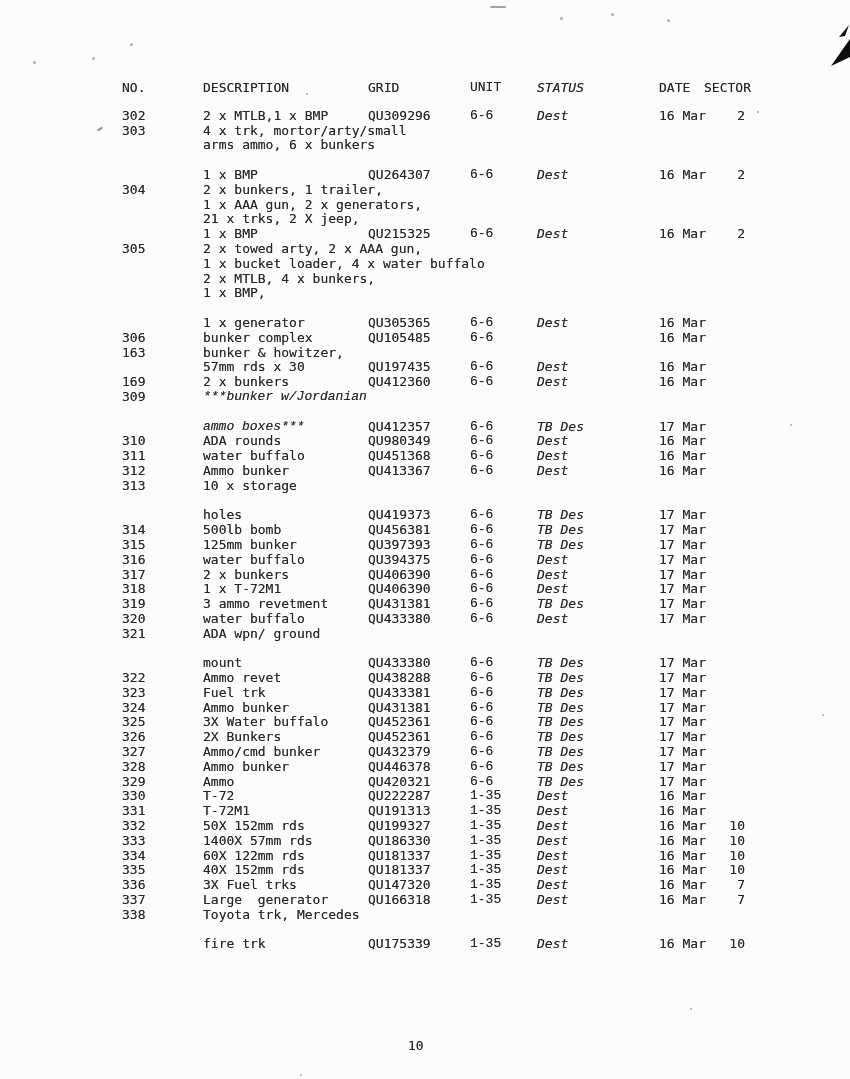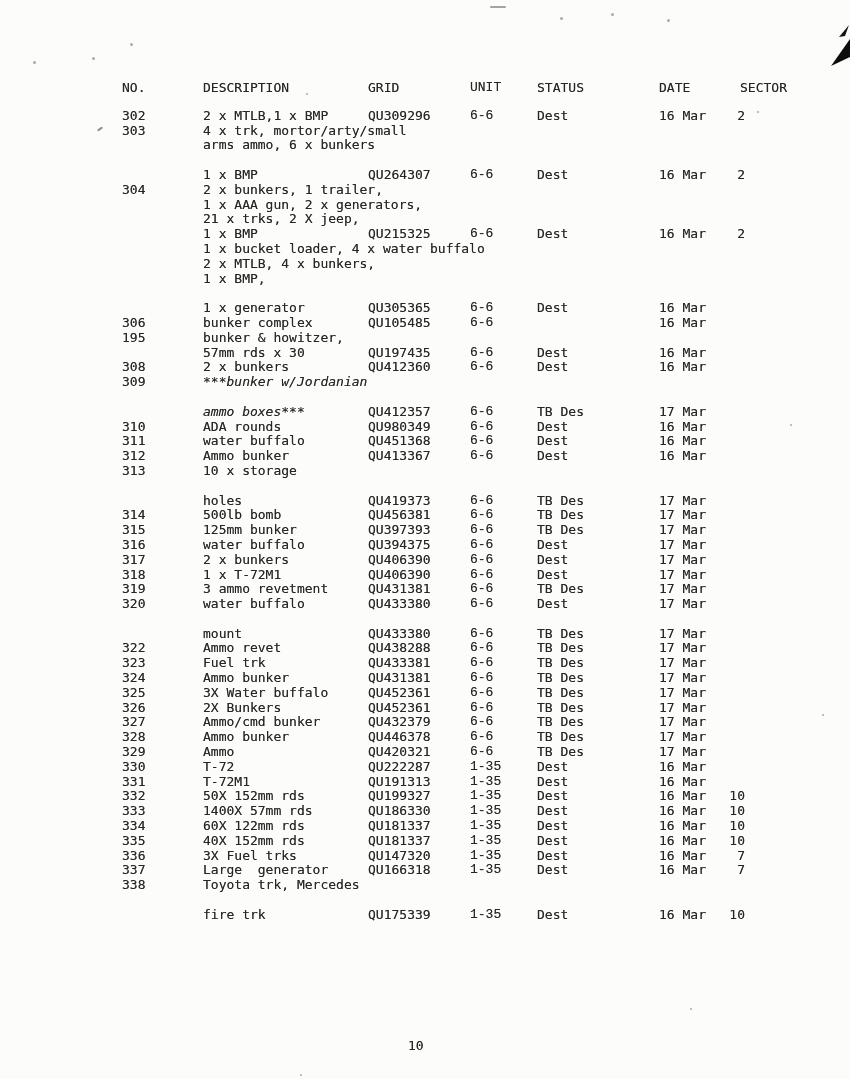--- a/index.html
+++ b/index.html
@@ -31,25 +31,25 @@
     height: 14.8px;
     white-space: pre;
     text-shadow: 0 0 0.5px rgba(30,30,30,0.55);
   }
   .line span { position: absolute; top: 0; }
   .header-gap { height: 13px; }
   .c-no     { left: 122px; }
   .c-desc   { left: 203px; }
   .c-grid   { left: 368px; }
   .c-unit   { left: 470px; font-family: Liberation Mono, monospace; }
-  .c-status { left: 537px; }
+  .c-status { left: 537px; font-style: italic; }
   .c-date   { left: 627px; padding-left: 32px; }
   .c-sector { left: 700px; width: 45px; text-align: right; }
-  .c-sector-h { left: 740px; }
-  .it { font-style: italic; }
+  .c-sector-h { left: 704px; }
+  .it { font-style: italic; font-family: Liberation Mono, monospace; }
   .page-number {
     position: absolute;
     left: 408px;
     top: 1038px;
     width: 30px;
     text-shadow: 0 0 0.5px rgba(30,30,30,0.55);
   }
   
   .corner-mark {
     position: absolute;
@@ -86,45 +86,47 @@
     <div id="rows">
         <div class="line"><span class="c-no">302</span><span class="c-desc">2 x MTLB,1 x BMP</span><span class="c-grid">QU309296</span><span class="c-unit">6-6</span><span class="c-status">Dest</span><span class="c-date">16 Mar</span><span class="c-sector">2</span></div>
         <div class="line"><span class="c-no">303</span><span class="c-desc">4 x trk, mortor/arty/small</span></div>
         <div class="line"><span class="c-desc">arms ammo, 6 x bunkers</span></div>
         <div class="line"></div>
         <div class="line"><span class="c-desc">1 x BMP</span><span class="c-grid">QU264307</span><span class="c-unit">6-6</span><span class="c-status">Dest</span><span class="c-date">16 Mar</span><span class="c-sector">2</span></div>
         <div class="line"><span class="c-no">304</span><span class="c-desc">2 x bunkers, 1 trailer,</span></div>
         <div class="line"><span class="c-desc">1 x AAA gun, 2 x generators,</span></div>
         <div class="line"><span class="c-desc">21 x trks, 2 X jeep,</span></div>
         <div class="line"><span class="c-desc">1 x BMP</span><span class="c-grid">QU215325</span><span class="c-unit">6-6</span><span class="c-status">Dest</span><span class="c-date">16 Mar</span><span class="c-sector">2</span></div>
+        <div class="line"><span class="c-no">305</span><span class="c-desc">2 x towed arty, 2 x AAA gun,</span></div>
         <div class="line"><span class="c-desc">1 x bucket loader, 4 x water buffalo</span></div>
         <div class="line"><span class="c-desc">2 x MTLB, 4 x bunkers,</span></div>
         <div class="line"><span class="c-desc">1 x BMP,</span></div>
         <div class="line"></div>
         <div class="line"><span class="c-desc">1 x generator</span><span class="c-grid">QU305365</span><span class="c-unit">6-6</span><span class="c-status">Dest</span><span class="c-date">16 Mar</span></div>
         <div class="line"><span class="c-no">306</span><span class="c-desc">bunker complex</span><span class="c-grid">QU105485</span><span class="c-unit">6-6</span><span class="c-date">16 Mar</span></div>
-        <div class="line"><span class="c-no">195</span><span class="c-desc">bunker &amp; howitzer,</span></div>
+        <div class="line"><span class="c-no">163</span><span class="c-desc">bunker &amp; howitzer,</span></div>
         <div class="line"><span class="c-desc">57mm rds x 30</span><span class="c-grid">QU197435</span><span class="c-unit">6-6</span><span class="c-status">Dest</span><span class="c-date">16 Mar</span></div>
-        <div class="line"><span class="c-no">308</span><span class="c-desc">2 x bunkers</span><span class="c-grid">QU412360</span><span class="c-unit">6-6</span><span class="c-status">Dest</span><span class="c-date">16 Mar</span></div>
+        <div class="line"><span class="c-no">169</span><span class="c-desc">2 x bunkers</span><span class="c-grid">QU412360</span><span class="c-unit">6-6</span><span class="c-status">Dest</span><span class="c-date">16 Mar</span></div>
         <div class="line"><span class="c-no">309</span><span class="c-desc it">***bunker w/Jordanian</span></div>
         <div class="line"></div>
         <div class="line"><span class="c-desc it">ammo boxes***</span><span class="c-grid">QU412357</span><span class="c-unit">6-6</span><span class="c-status">TB Des</span><span class="c-date">17 Mar</span></div>
         <div class="line"><span class="c-no">310</span><span class="c-desc">ADA rounds</span><span class="c-grid">QU980349</span><span class="c-unit">6-6</span><span class="c-status">Dest</span><span class="c-date">16 Mar</span></div>
         <div class="line"><span class="c-no">311</span><span class="c-desc">water buffalo</span><span class="c-grid">QU451368</span><span class="c-unit">6-6</span><span class="c-status">Dest</span><span class="c-date">16 Mar</span></div>
         <div class="line"><span class="c-no">312</span><span class="c-desc">Ammo bunker</span><span class="c-grid">QU413367</span><span class="c-unit">6-6</span><span class="c-status">Dest</span><span class="c-date">16 Mar</span></div>
         <div class="line"><span class="c-no">313</span><span class="c-desc">10 x storage</span></div>
         <div class="line"></div>
         <div class="line"><span class="c-desc">holes</span><span class="c-grid">QU419373</span><span class="c-unit">6-6</span><span class="c-status">TB Des</span><span class="c-date">17 Mar</span></div>
         <div class="line"><span class="c-no">314</span><span class="c-desc">500lb bomb</span><span class="c-grid">QU456381</span><span class="c-unit">6-6</span><span class="c-status">TB Des</span><span class="c-date">17 Mar</span></div>
         <div class="line"><span class="c-no">315</span><span class="c-desc">125mm bunker</span><span class="c-grid">QU397393</span><span class="c-unit">6-6</span><span class="c-status">TB Des</span><span class="c-date">17 Mar</span></div>
         <div class="line"><span class="c-no">316</span><span class="c-desc">water buffalo</span><span class="c-grid">QU394375</span><span class="c-unit">6-6</span><span class="c-status">Dest</span><span class="c-date">17 Mar</span></div>
         <div class="line"><span class="c-no">317</span><span class="c-desc">2 x bunkers</span><span class="c-grid">QU406390</span><span class="c-unit">6-6</span><span class="c-status">Dest</span><span class="c-date">17 Mar</span></div>
         <div class="line"><span class="c-no">318</span><span class="c-desc">1 x T-72M1</span><span class="c-grid">QU406390</span><span class="c-unit">6-6</span><span class="c-status">Dest</span><span class="c-date">17 Mar</span></div>
         <div class="line"><span class="c-no">319</span><span class="c-desc">3 ammo revetment</span><span class="c-grid">QU431381</span><span class="c-unit">6-6</span><span class="c-status">TB Des</span><span class="c-date">17 Mar</span></div>
         <div class="line"><span class="c-no">320</span><span class="c-desc">water buffalo</span><span class="c-grid">QU433380</span><span class="c-unit">6-6</span><span class="c-status">Dest</span><span class="c-date">17 Mar</span></div>
+        <div class="line"><span class="c-no">321</span><span class="c-desc">ADA wpn/ ground</span></div>
         <div class="line"></div>
         <div class="line"><span class="c-desc">mount</span><span class="c-grid">QU433380</span><span class="c-unit">6-6</span><span class="c-status">TB Des</span><span class="c-date">17 Mar</span></div>
         <div class="line"><span class="c-no">322</span><span class="c-desc">Ammo revet</span><span class="c-grid">QU438288</span><span class="c-unit">6-6</span><span class="c-status">TB Des</span><span class="c-date">17 Mar</span></div>
         <div class="line"><span class="c-no">323</span><span class="c-desc">Fuel trk</span><span class="c-grid">QU433381</span><span class="c-unit">6-6</span><span class="c-status">TB Des</span><span class="c-date">17 Mar</span></div>
         <div class="line"><span class="c-no">324</span><span class="c-desc">Ammo bunker</span><span class="c-grid">QU431381</span><span class="c-unit">6-6</span><span class="c-status">TB Des</span><span class="c-date">17 Mar</span></div>
         <div class="line"><span class="c-no">325</span><span class="c-desc">3X Water buffalo</span><span class="c-grid">QU452361</span><span class="c-unit">6-6</span><span class="c-status">TB Des</span><span class="c-date">17 Mar</span></div>
         <div class="line"><span class="c-no">326</span><span class="c-desc">2X Bunkers</span><span class="c-grid">QU452361</span><span class="c-unit">6-6</span><span class="c-status">TB Des</span><span class="c-date">17 Mar</span></div>
         <div class="line"><span class="c-no">327</span><span class="c-desc">Ammo/cmd bunker</span><span class="c-grid">QU432379</span><span class="c-unit">6-6</span><span class="c-status">TB Des</span><span class="c-date">17 Mar</span></div>
         <div class="line"><span class="c-no">328</span><span class="c-desc">Ammo bunker</span><span class="c-grid">QU446378</span><span class="c-unit">6-6</span><span class="c-status">TB Des</span><span class="c-date">17 Mar</span></div>
         <div class="line"><span class="c-no">329</span><span class="c-desc">Ammo</span><span class="c-grid">QU420321</span><span class="c-unit">6-6</span><span class="c-status">TB Des</span><span class="c-date">17 Mar</span></div>

